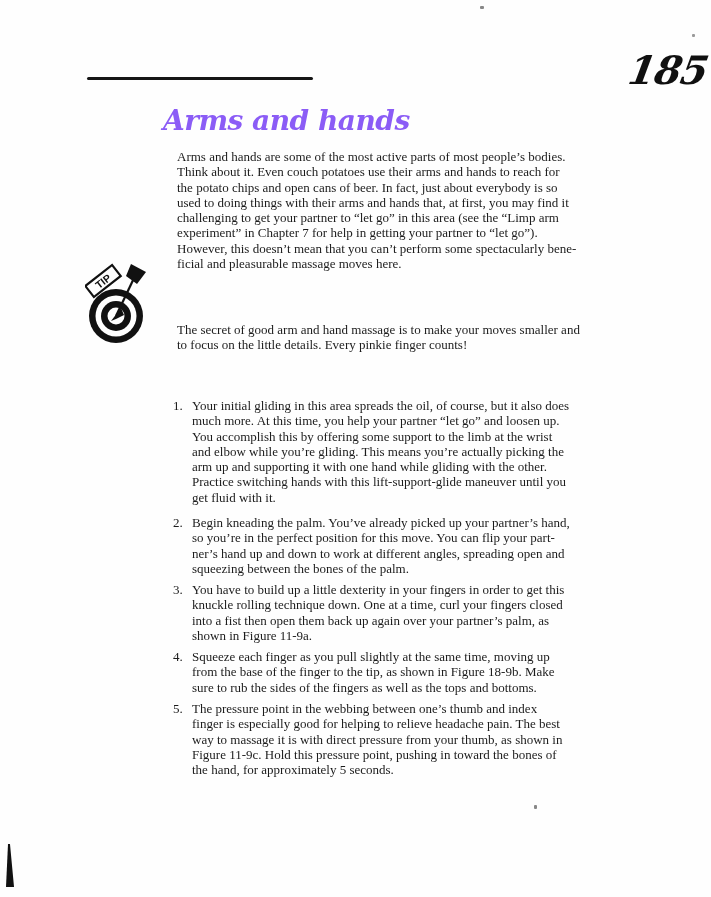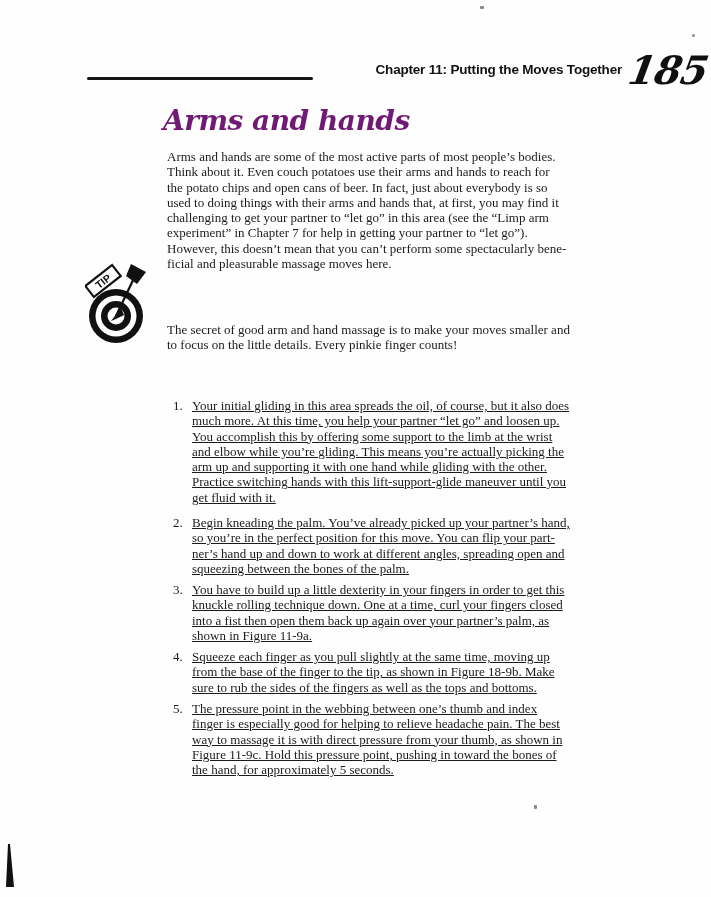--- a/index.html
+++ b/index.html
@@ -17,35 +17,35 @@
     background:#161616; border-radius:2px;
   }
   .page-number {
     position:absolute; left:629px; top:47px;
     font-family:"DejaVu Serif", serif; font-style:italic; font-weight:bold;
     font-size:39px; transform:skewX(-10deg); color:#101010; letter-spacing:-1px;
   }
   .section-heading {
     position:absolute; left:163px; top:104px; margin:0;
     font-family:"DejaVu Serif", serif; font-style:italic; font-weight:bold;
-    font-size:28px; letter-spacing:-0.5px; color:#701a75;
+    font-size:28px; letter-spacing:-0.5px; color:#8b5cf6;
   }
   .body-text {
-    position:absolute; left:167px; margin:0;
+    position:absolute; left:177px; margin:0;
     font-size:13px; line-height:15.3px; white-space:pre; color:#1b1b1b;
   }
   #p-intro    { top:149px; }
   #p-tip      { top:286px;margin-top:36px; }
   #p-reaction { top:330px; }
   .step {
     position:absolute; left:173px; display:flex;
     font-size:13px; line-height:15.3px; color:#1b1b1b;
   }
   .step-num  { width:19px; flex:none; }
-  .step-body { white-space:pre;text-decoration:underline; }
+  .step-body { white-space:pre; }
   #step-1 { top:398px; }
   #step-2 { top:515px; }
   #step-3 { top:582px; }
   #step-4 { top:649px; }
   #step-5 { top:701px; }
   .tip-icon { position:absolute; left:85px; top:261px; width:66px; height:86px; }
   .corner-mark { position:absolute; left:4px; top:843px; width:14px; height:46px; }
   .speck { position:absolute; background:#888; border-radius:1px; }
   #speck-1 { left:480px; top:6px;   width:4px; height:3px; }
   #speck-2 { left:692px; top:34px;  width:3px; height:3px; background:#9a9a9a; }
@@ -53,21 +53,20 @@
 </style>
 </head>
 <body>
 
 <div class="page">
 
   <div class="speck" id="speck-1"></div>
   <div class="speck" id="speck-2"></div>
   <div class="speck" id="speck-3"></div>
 
-  <div class="running-head">Chapter 11: Putting the Moves Together</div>
   <div class="header-rule"></div>
   <div class="page-number">185</div>
 
   <h1 class="section-heading">Arms and hands</h1>
 
   <p class="body-text" id="p-intro">Arms and hands are some of the most active parts of most people’s bodies.
 Think about it. Even couch potatoes use their arms and hands to reach for
 the potato chips and open cans of beer. In fact, just about everybody is so
 used to doing things with their arms and hands that, at first, you may find it
 challenging to get your partner to “let go” in this area (see the “Limp arm

